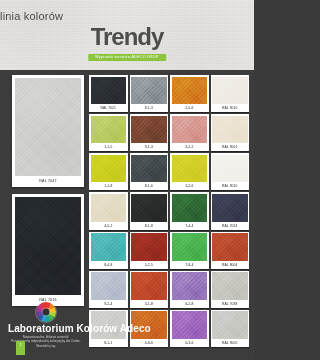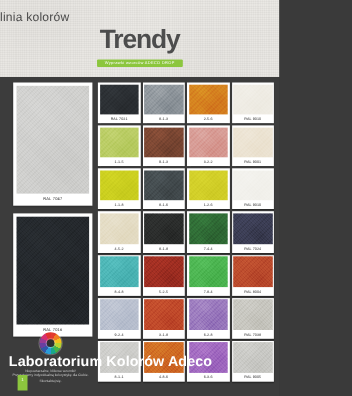--- a/index.html
+++ b/index.html
@@ -128,21 +128,21 @@
     position:relative;
     box-shadow:0 0 0 1px rgba(255,255,255,.25);
   }
   #wheel::before{
     content:"";position:absolute;left:50%;top:50%;
     width:7px;height:7px;transform:translate(-50%,-50%);
     background:#2f2f2f;border-radius:50%;
     box-shadow:0 0 0 1px rgba(255,255,255,.3);
   }
   #brand{
-    font-size:13px;font-weight:bold;color:#ffffff;
+    font-size:10px;font-weight:bold;color:#ffffff;
     letter-spacing:.1px;line-height:9px;white-space:nowrap;
   }
   #tagline{
     margin-top:2px;
     font-size:3.1px;line-height:4.4px;color:#c9c9c9;
   }
   #pagetab{
     position:absolute;left:16px;top:341px;
     width:9px;height:14px;background:#8cc63e;
     color:#ffffff;font-size:4px;line-height:8px;text-align:center;

